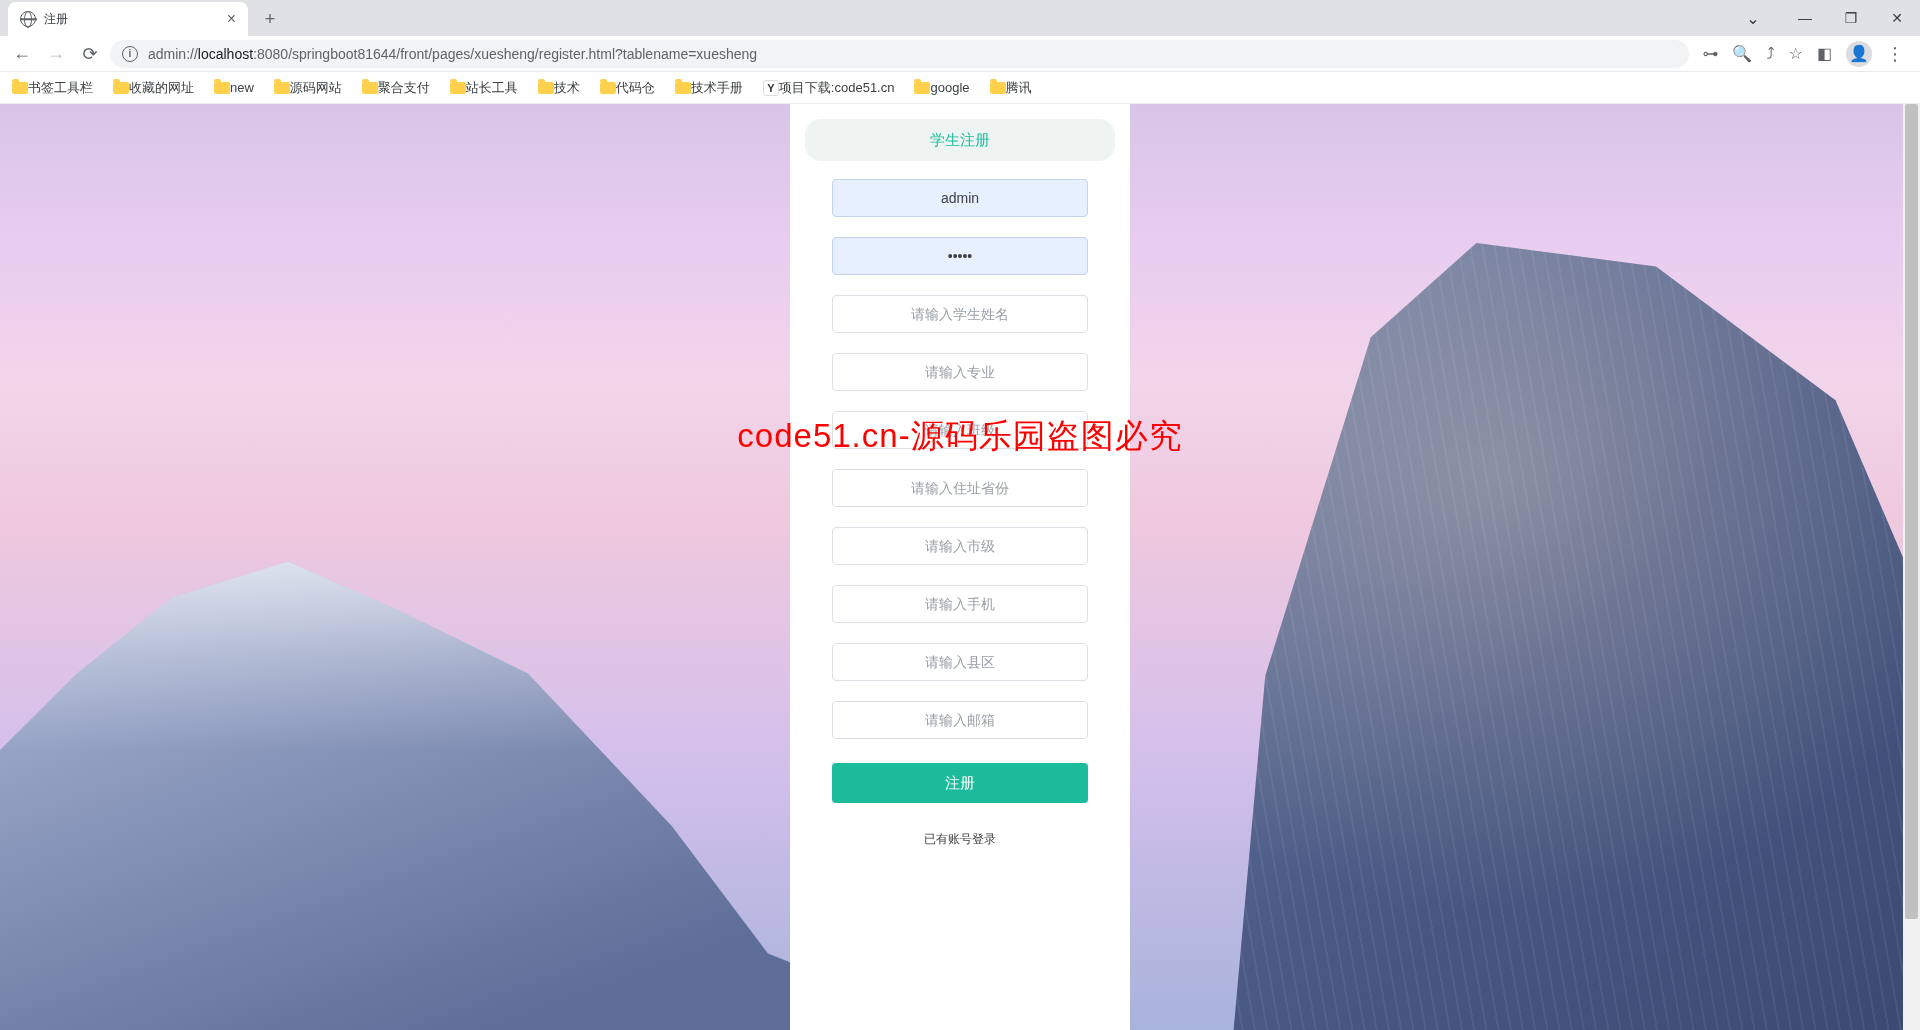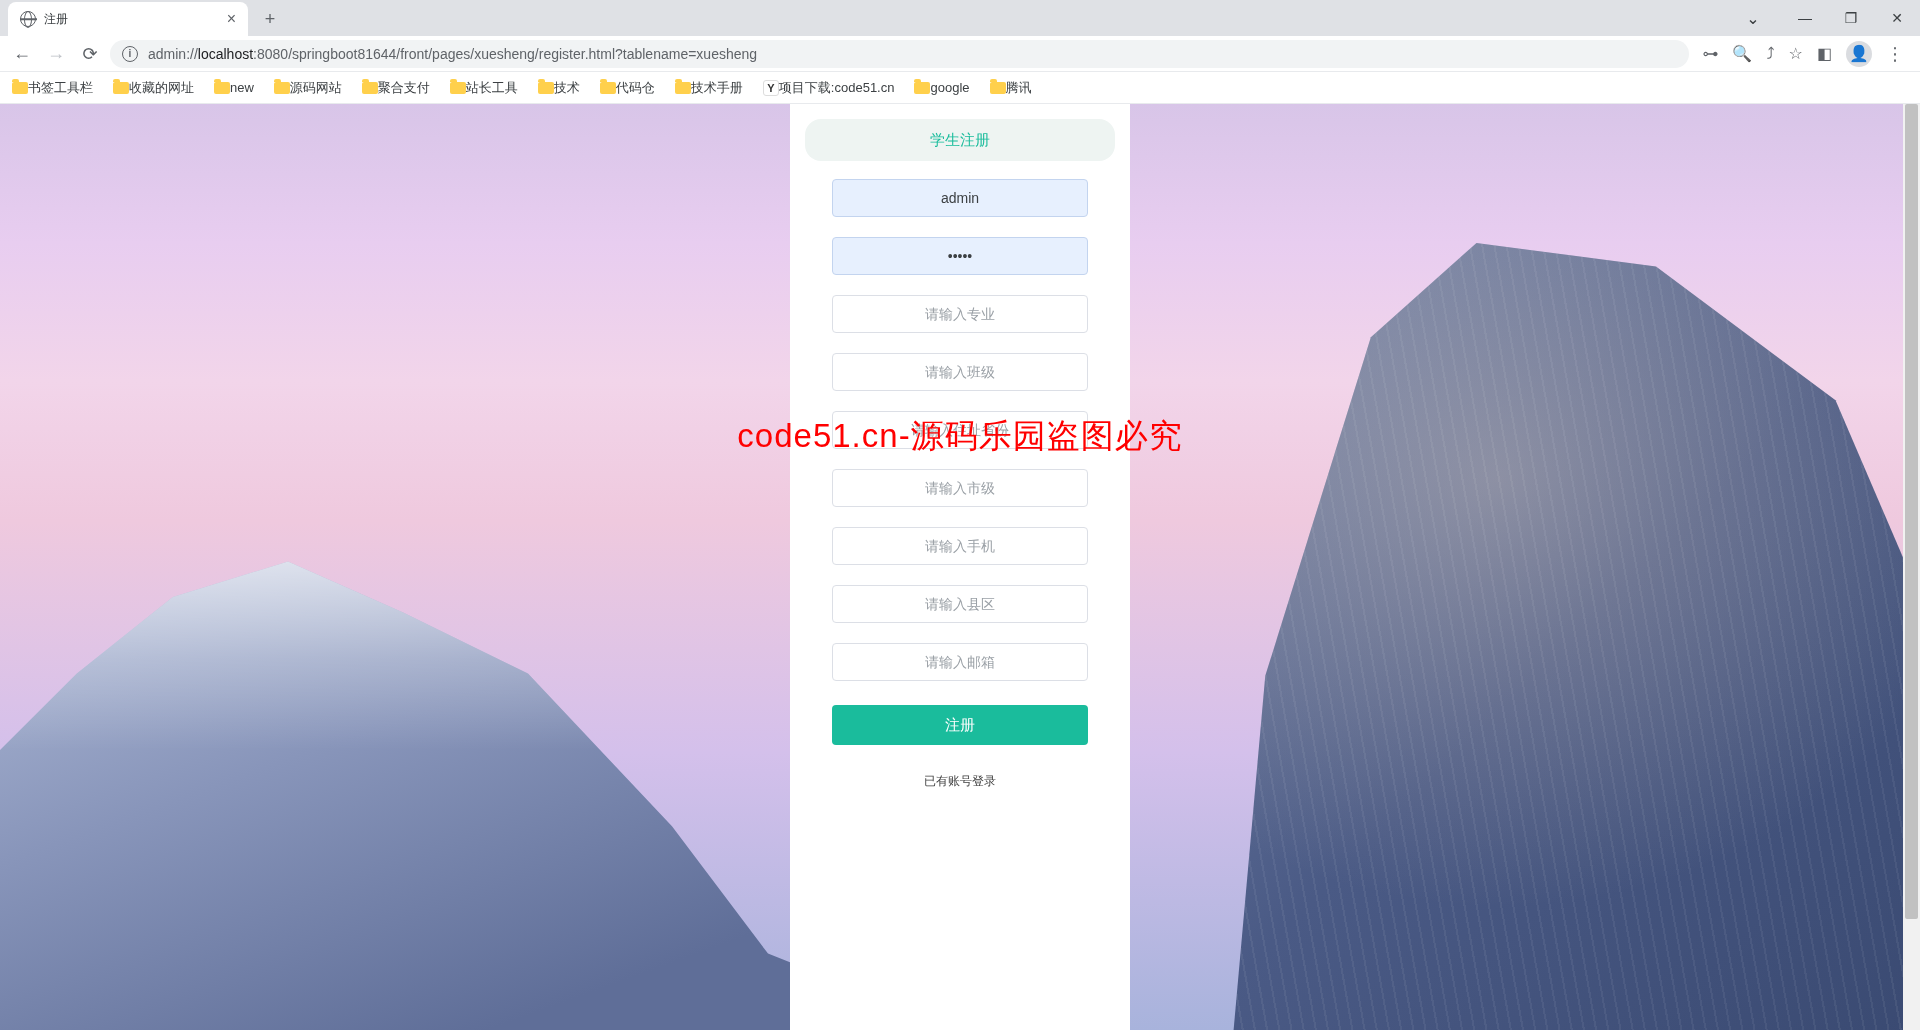--- a/index.html
+++ b/index.html
@@ -152,20 +152,21 @@
 <div class="page-area">
   <div class="bg-sky"></div>
   <div class="mountain-right"></div>
   <div class="mountain-left"></div>
 
   <div class="form-card">
     <div class="form-header">学生注册</div>
     <div class="form-body">
       <input class="input filled" value="admin" style="">
       <input class="input filled" type="password" value="•••••" style="">
+      <input class="input" placeholder="请输入学生姓名" style="">
       <input class="input" placeholder="请输入专业" style="">
       <input class="input" placeholder="请输入班级" style="">
       <input class="input" placeholder="请输入住址省份" style="">
       <input class="input" placeholder="请输入市级" style="">
       <input class="input" placeholder="请输入手机" style="">
       <input class="input" placeholder="请输入县区" style="">
       <input class="input" placeholder="请输入邮箱" style="">
       <button class="submit-btn">注册</button>
       <div class="login-link">已有账号登录</div>
     </div>

